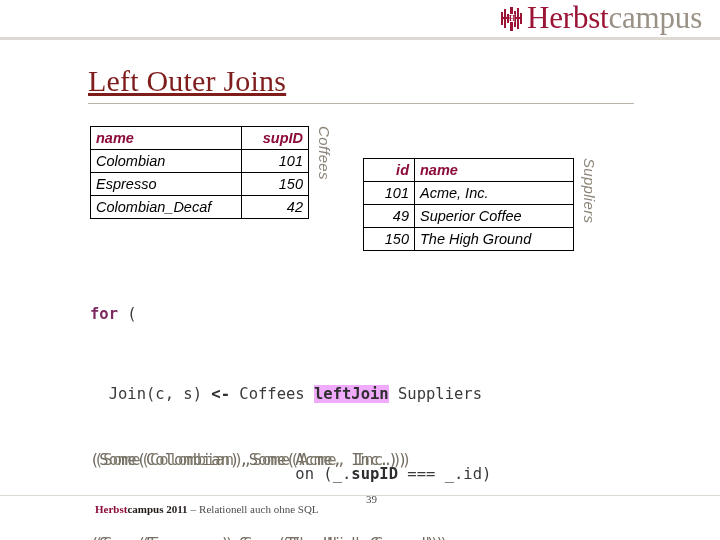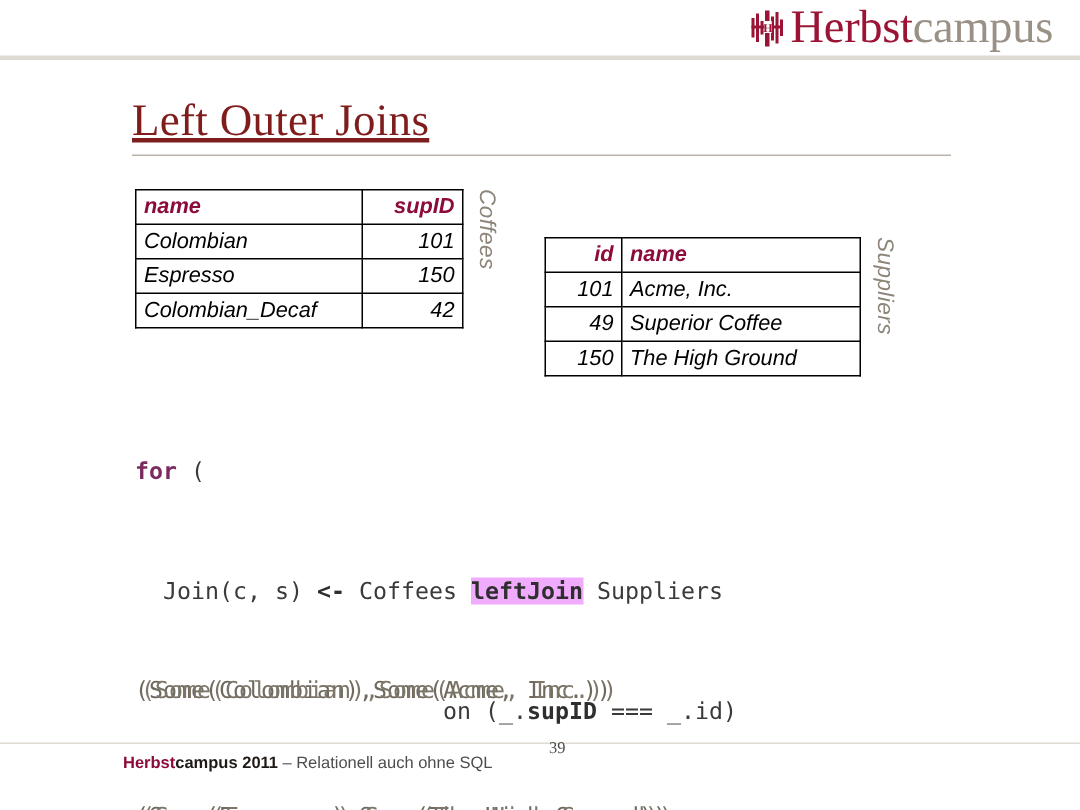--- a/index.html
+++ b/index.html
@@ -172,23 +172,23 @@
   #footer-rule {
     position: absolute;
     left: 0;
     top: 495px;
     width: 720px;
     height: 1px;
     background: #dedad3;
   }
   #footer {
     position: absolute;
-    left: 82px;
+    left: 95px;
     top: 503px;
-    font-family: Liberation Sans, sans-serif;
+    font-family: Liberation Serif, serif;
     font-size: 11px;
     color: #4d4d4d;
     display: flex;
     align-items: flex-end;
   }
   #footer-brand { font-weight: bold; }
   #footer-brand .fb-h { color: #8c0b3a; }
   #footer-brand .fb-c { color: #201a17; }
   #footer-sep { margin: 0 3px; }
   #page-number {

